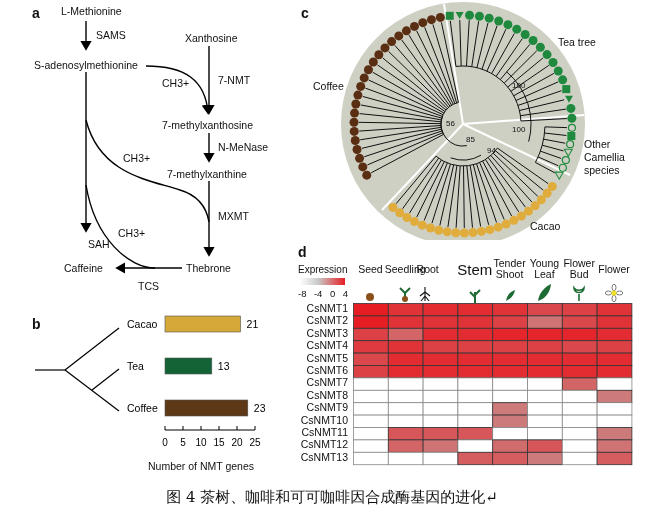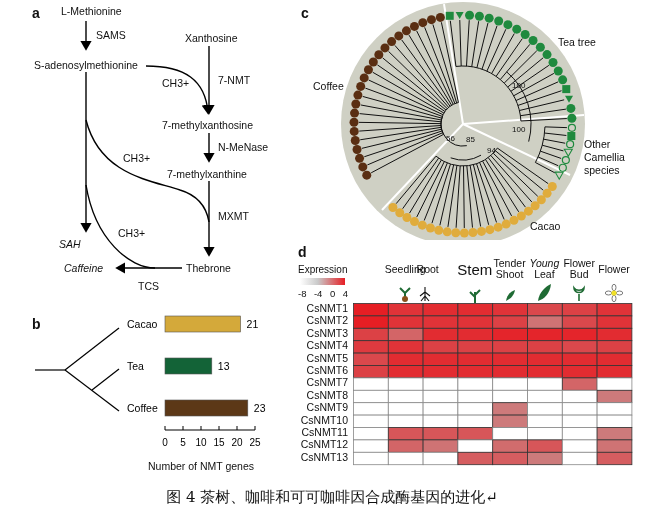--- a/index.html
+++ b/index.html
@@ -38,22 +38,22 @@
 <div class="abs t" style="left:34px;top:59px;">S-adenosylmethionine</div>
 <div class="abs t" style="left:185px;top:32px;">Xanthosine</div>
 <div class="abs t" style="left:218px;top:74px;">7-NMT</div>
 <div class="abs t" style="left:162px;top:77px;">CH3+</div>
 <div class="abs t" style="left:162px;top:119px;">7-methylxanthosine</div>
 <div class="abs t" style="left:218px;top:141px;">N-MeNase</div>
 <div class="abs t" style="left:123px;top:152px;">CH3+</div>
 <div class="abs t" style="left:167px;top:168px;">7-methylxanthine</div>
 <div class="abs t" style="left:218px;top:210px;">MXMT</div>
 <div class="abs t" style="left:118px;top:227px;">CH3+</div>
-<div class="abs t" style="left:59px;top:238px;font-style:italic;">SAH</div>
-<div class="abs t" style="left:64px;top:262px;font-style:italic;">Caffeine</div>
+<div class="abs t" style="left:88px;top:238px;">SAH</div>
+<div class="abs t" style="left:64px;top:262px;">Caffeine</div>
 <div class="abs t" style="left:186px;top:262px;">Thebrone</div>
 <div class="abs t" style="left:138px;top:280px;">TCS</div>
 
 <div class="abs plabel" style="left:32px;top:316px;">b</div>
 <svg class="abs" id="bar-svg" style="left:0;top:300px;" width="300" height="180">
   <g stroke="#000" stroke-width="1.2" fill="none">
     <line x1="35" y1="70" x2="65" y2="70"></line>
     <line x1="65" y1="70" x2="119" y2="28"></line>
     <line x1="65" y1="70" x2="119" y2="111"></line>
     <line x1="92" y1="90" x2="119" y2="69"></line>
@@ -250,35 +250,42 @@
       <circle cx="92.9361505441672" cy="207.4988442999686" r="4.5" fill="#e0ac3c"></circle>
     </g>
 </svg>
 <div class="abs t" style="left:313px;top:80px;">Coffee</div>
 <div class="abs t" style="left:558px;top:36px;">Tea tree</div>
 <div class="abs t" style="left:584px;top:138px;">Other</div>
 <div class="abs t" style="left:584px;top:151px;">Camellia</div>
 <div class="abs t" style="left:584px;top:164px;">species</div>
 <div class="abs t" style="left:530px;top:220px;">Cacao</div>
 <div class="abs" style="font-size:8px;left:512px;top:81px;">100</div>
-<div class="abs" style="font-size:8px;left:446px;top:134px;">56</div>
+<div class="abs" style="font-size:8px;left:446px;top:119px;">56</div>
 <div class="abs" style="font-size:8px;left:512px;top:125px;">100</div>
 <div class="abs" style="font-size:8px;left:466px;top:135px;">85</div>
 <div class="abs" style="font-size:8px;left:487px;top:146px;">94</div>
 
 <div class="abs plabel" style="left:298px;top:244px;">d</div>
 <div class="abs t" style="left:298px;top:264px;font-size:10px;">Expression</div>
 <div class="abs" style="left:300px;top:278px;width:45px;height:7px;background:linear-gradient(to right,#fff,#c9c9c9 40%,#e61e24);"></div>
 <div class="abs" style="left:298px;top:288px;font-size:9.5px;width:50px;display:flex;justify-content:space-between;">
   <span>-8</span>
   <span>-4</span>
   <span>0</span>
   <span>4</span>
 </div>
 <div id="hm-cols" class="abs" style="left:353px;top:258px;width:279px;height:46px;">
+    <div style="position: absolute; left: -6px; width: 46.8px; top: 0px; height: 46px; text-align: center; font-size: 10.5px; line-height: 11px;">
+      <div style="height: 6px;"></div>
+      <div style="height: 11px;">Seed</div>
+      <div style="position: absolute; bottom: 0px; left: 0px; right: 0px;"><svg width="14" height="14">
+          <circle cx="7" cy="9" r="4" fill="#8a4f1a"></circle>
+        </svg></div>
+    </div>
     <div style="position: absolute; left: 28.8px; width: 46.8px; top: 0px; height: 46px; text-align: center; font-size: 10.5px; line-height: 11px;">
       <div style="height: 6px;"></div>
       <div style="height: 11px;">Seedling</div>
       <div style="position: absolute; bottom: 0px; left: 0px; right: 0px;"><svg width="16" height="16">
           <path d="M8,14 V7 M8,7 L3,2 M8,7 L13,2" stroke="#1f6b34" stroke-width="2" fill="none"></path>
           <circle cx="8" cy="13" r="3" fill="#8a4f1a"></circle>
         </svg></div>
     </div>
     <div style="position: absolute; left: 63.6px; width: 46.8px; top: 0px; height: 46px; text-align: left; font-size: 10.5px; line-height: 11px;">
       <div style="height: 6px;"></div>
@@ -295,21 +302,21 @@
         </svg></div>
     </div>
     <div style="position: absolute; left: 133.2px; width: 46.8px; top: 0px; height: 46px; text-align: center; font-size: 10.5px; line-height: 11px;">
       <div style="height: 11px;">Tender</div>
       <div style="height: 11px;">Shoot</div>
       <div style="position: absolute; bottom: 0px; left: 0px; right: 0px;"><svg width="14" height="16">
           <path d="M3,15 C4,8 9,5 12,4 C11,10 7,13 3,15 Z" fill="#1f6b34"></path>
         </svg></div>
     </div>
     <div style="position: absolute; left: 168px; width: 46.8px; top: 0px; height: 46px; text-align: center; font-size: 10.5px; line-height: 11px;">
-      <div style="height: 11px; font-style: italic;">Young</div>
+      <div style="height: 11px;">Young</div>
       <div style="height: 11px;">Leaf</div>
       <div style="position: absolute; bottom: 0px; left: 0px; right: 0px;"><svg width="16" height="20">
           <path d="M2,19 C3,10 10,4 15,2 C14,12 8,17 2,19 Z" fill="#1f6b34"></path>
         </svg></div>
     </div>
     <div style="position: absolute; left: 202.8px; width: 46.8px; top: 0px; height: 46px; text-align: center; font-size: 10.5px; line-height: 11px;">
       <div style="height: 11px;">Flower</div>
       <div style="height: 11px;">Bud</div>
       <div style="position: absolute; bottom: 0px; left: 0px; right: 0px;"><svg width="16" height="18">
           <path d="M8,17 V10 M3,4 C3,10 13,10 13,4 C11,7 5,7 3,4 Z" stroke="#1f6b34" stroke-width="1.6" fill="#fff"></path>

